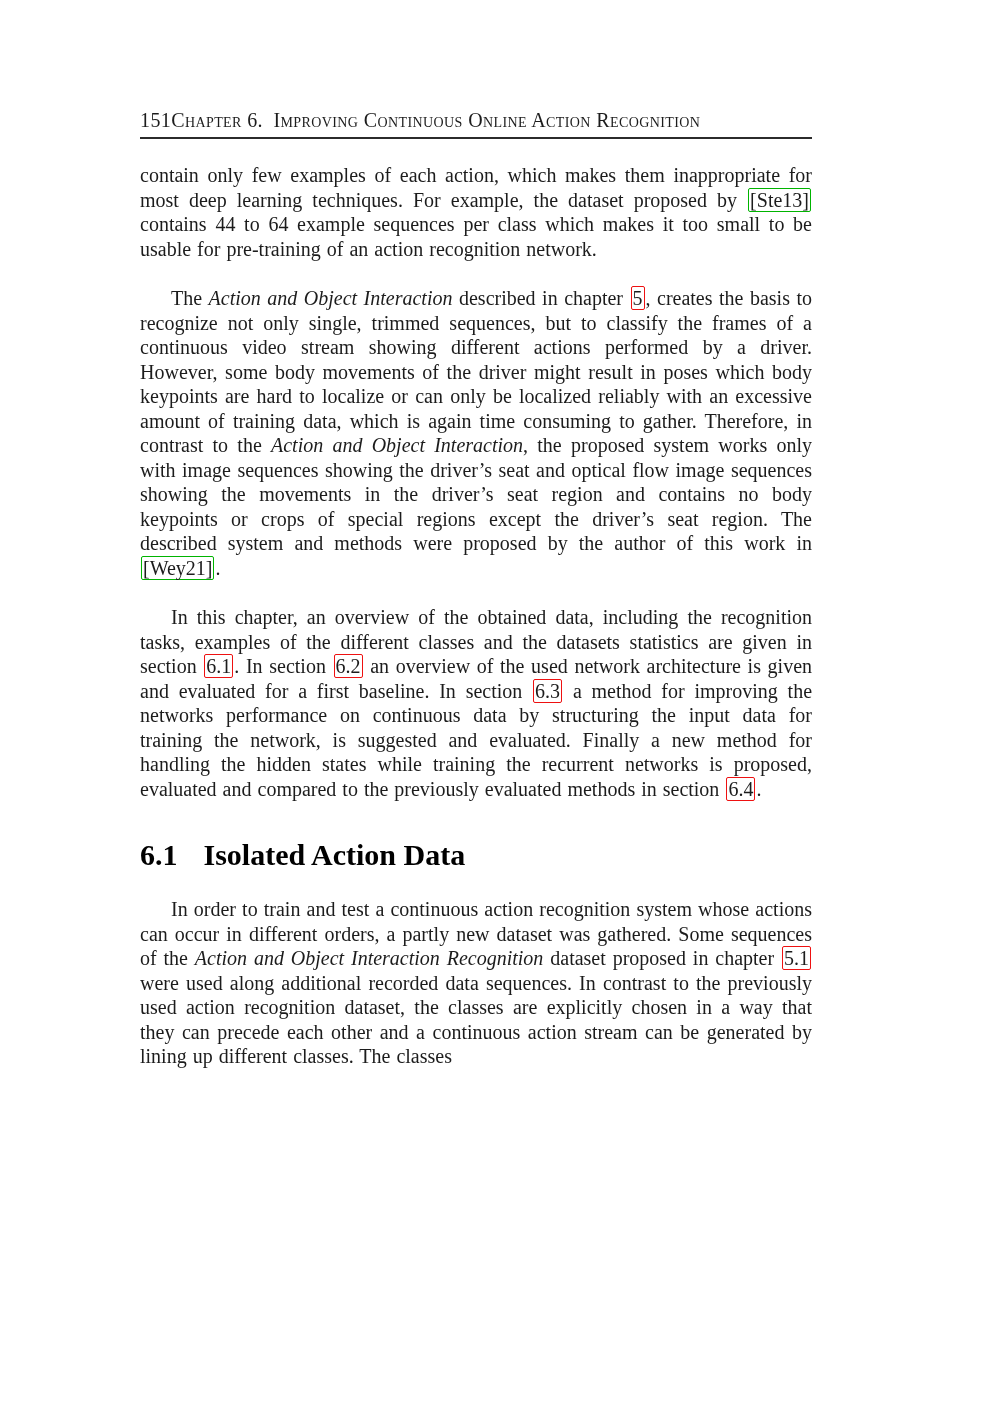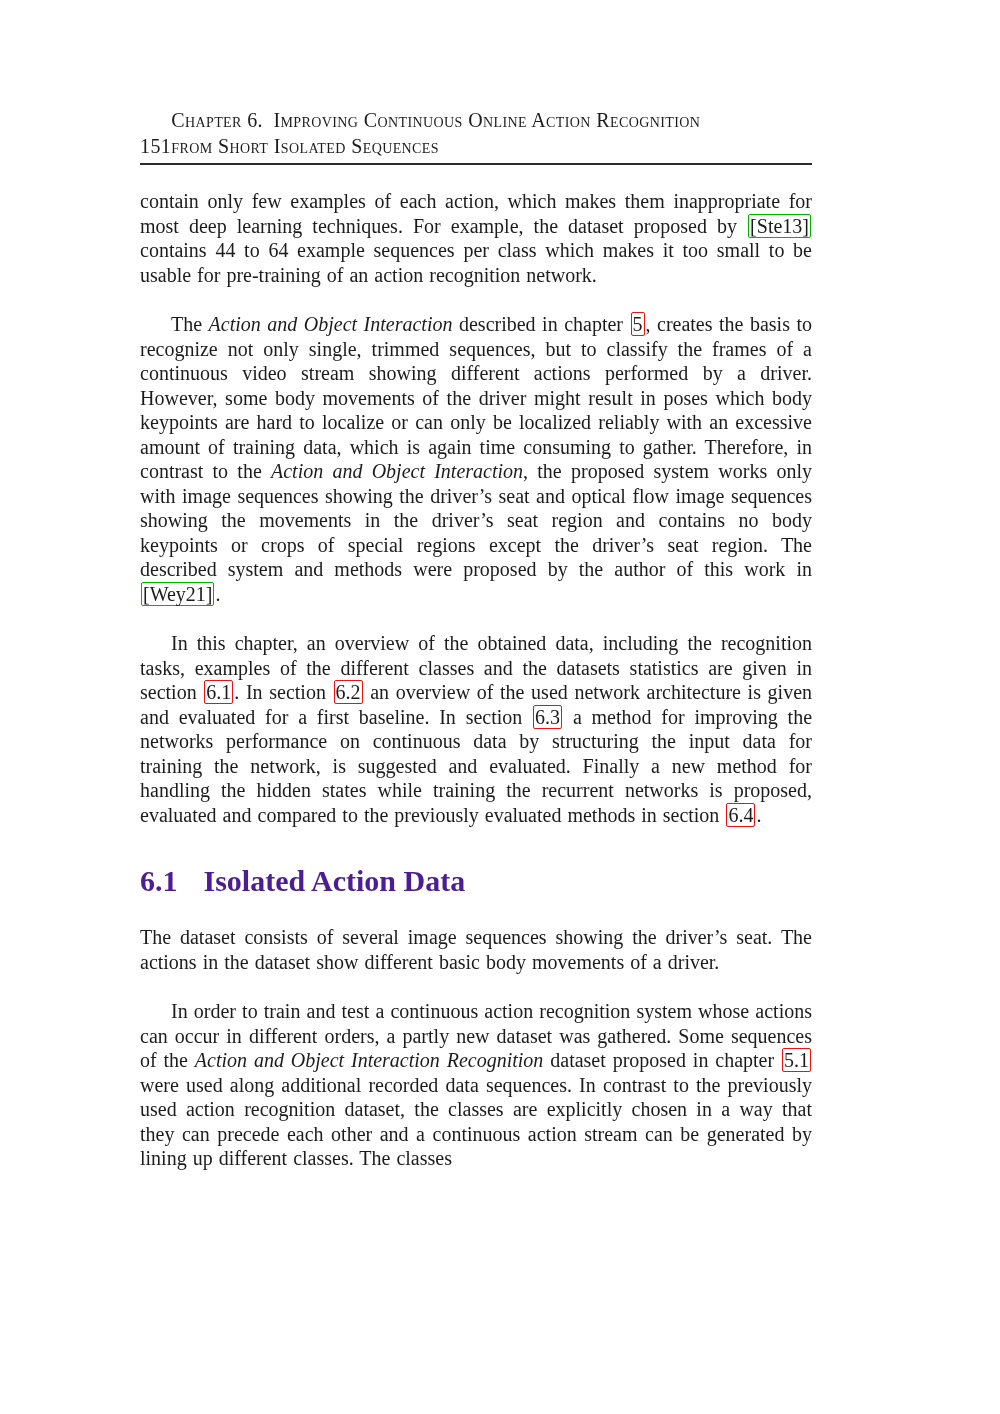--- a/index.html
+++ b/index.html
@@ -52,45 +52,43 @@
     border:1.6px solid #ee1111;
     border-radius:2px;
     padding:0 1px;
     margin:0 1px;
   }
   .section-heading{
     margin:37px 0 0 0;
     font-size:30px;
     font-weight:bold;
     line-height:34px;
-    color:#4c1d95;
+    color:#000000;
   }
   .section-heading .secnum{margin-right:26px;}
   .after-heading{margin-top:27px !important;}
 </style>
 </head>
 <body>
 
 <div class="page">
   <div class="content">
 
     <div class="running-header">
       <div class="pagenum">151</div>
       <div class="header-title">
         <div>Chapter 6. Improving Continuous Online Action Recognition</div>
-        <div>from Short Isolated Sequences</div>
       </div>
     </div>
     <div class="header-rule"></div>
 
     <div class="bodytext">
       <p class="first"><span>contain only few examples of each action, which makes them inappropriate for most deep learning techniques. For example, the dataset proposed by </span><span class="refbox" style="border-color: rgb(0, 180, 0);">[Ste13]</span><span> contains 44 to 64 example sequences per class which makes it too small to be usable for pre-training of an action recognition network.</span></p>
       <p class="indent"><span>The </span><span class="it">Action and Object Interaction</span><span> described in chapter </span><span class="refbox" style="border-color: rgb(238, 17, 17);">5</span><span>, creates the basis to recognize not only single, trimmed sequences, but to classify the frames of a continuous video stream showing different actions performed by a driver. However, some body movements of the driver might result in poses which body keypoints are hard to localize or can only be localized reliably with an excessive amount of training data, which is again time consuming to gather. Therefore, in contrast to the </span><span class="it">Action and Object Interaction</span><span>, the proposed system works only with image sequences showing the driver’s seat and optical flow image sequences showing the movements in the driver’s seat region and contains no body keypoints or crops of special regions except the driver’s seat region. The described system and methods were proposed by the author of this work in </span><span class="refbox" style="border-color: rgb(0, 180, 0);">[Wey21]</span><span>.</span></p>
       <p class="indent"><span>In this chapter, an overview of the obtained data, including the recognition tasks, examples of the different classes and the datasets statistics are given in section </span><span class="refbox" style="border-color: rgb(238, 17, 17);">6.1</span><span>. In section </span><span class="refbox" style="border-color: rgb(238, 17, 17);">6.2</span><span> an overview of the used network architecture is given and evaluated for a first baseline. In section </span><span class="refbox" style="border-color: rgb(238, 17, 17);">6.3</span><span> a method for improving the networks performance on continuous data by structuring the input data for training the network, is suggested and evaluated. Finally a new method for handling the hidden states while training the recurrent networks is proposed, evaluated and compared to the previously evaluated methods in section </span><span class="refbox" style="border-color: rgb(238, 17, 17);">6.4</span><span>.</span></p>
 
       <h2 class="section-heading"><span class="secnum">6.1</span><span>Isolated Action Data</span></h2>
 
-      <p class="after-heading"><span>The dataset consists of several image sequences showing the driver’s seat. The actions in the dataset show different basic body movements of a driver.</span></p>
       <p class="indent"><span>In order to train and test a continuous action recognition system whose actions can occur in different orders, a partly new dataset was gathered. Some sequences of the </span><span class="it">Action and Object Interaction Recognition</span><span> dataset proposed in chapter </span><span class="refbox" style="border-color: rgb(238, 17, 17);">5.1</span><span> were used along additional recorded data sequences. In contrast to the previously used action recognition dataset, the classes are explicitly chosen in a way that they can precede each other and a continuous action stream can be generated by lining up different classes. The classes</span></p>
     </div>
 
   </div>
 </div>
 
 </body></html>

